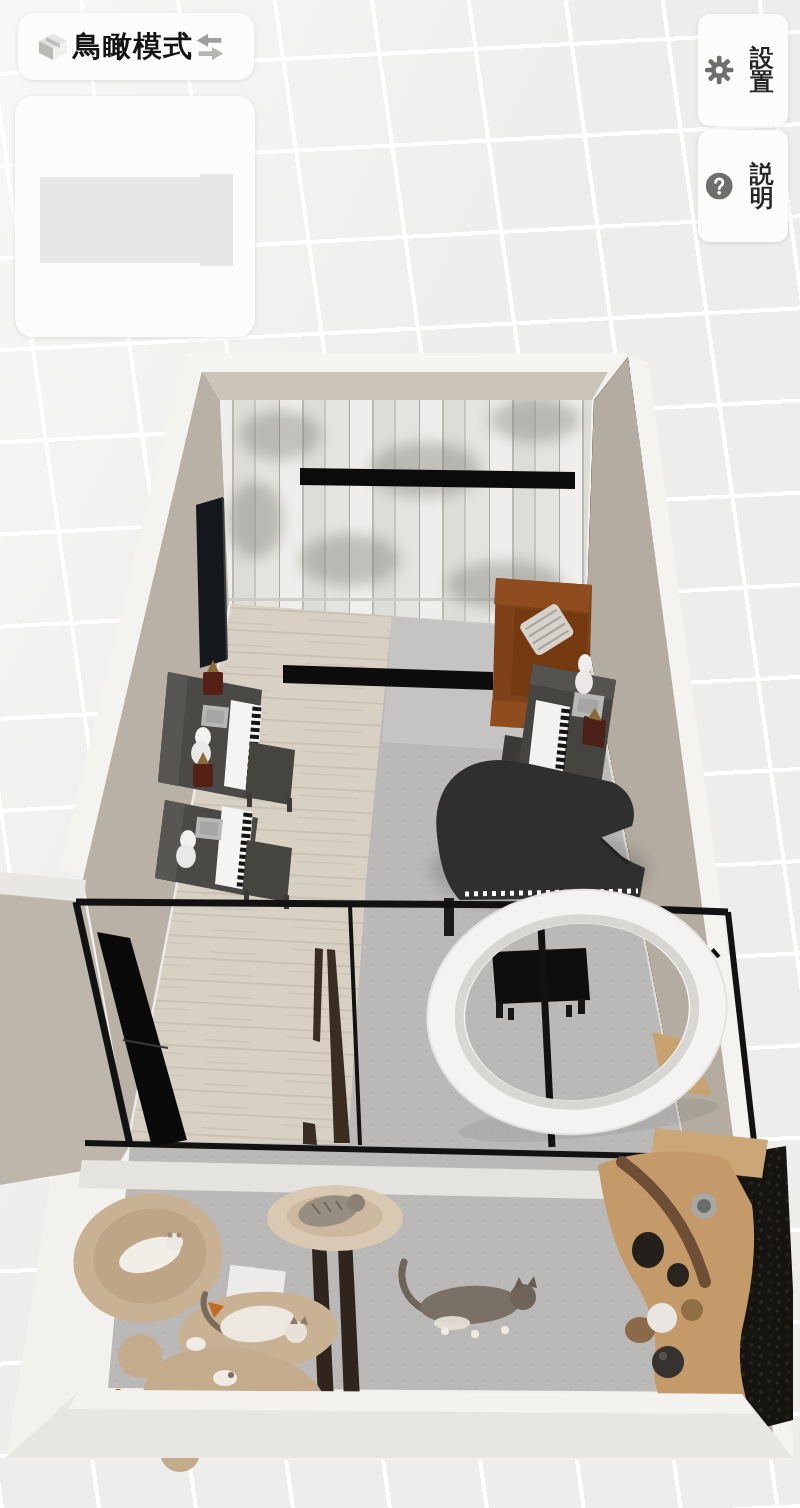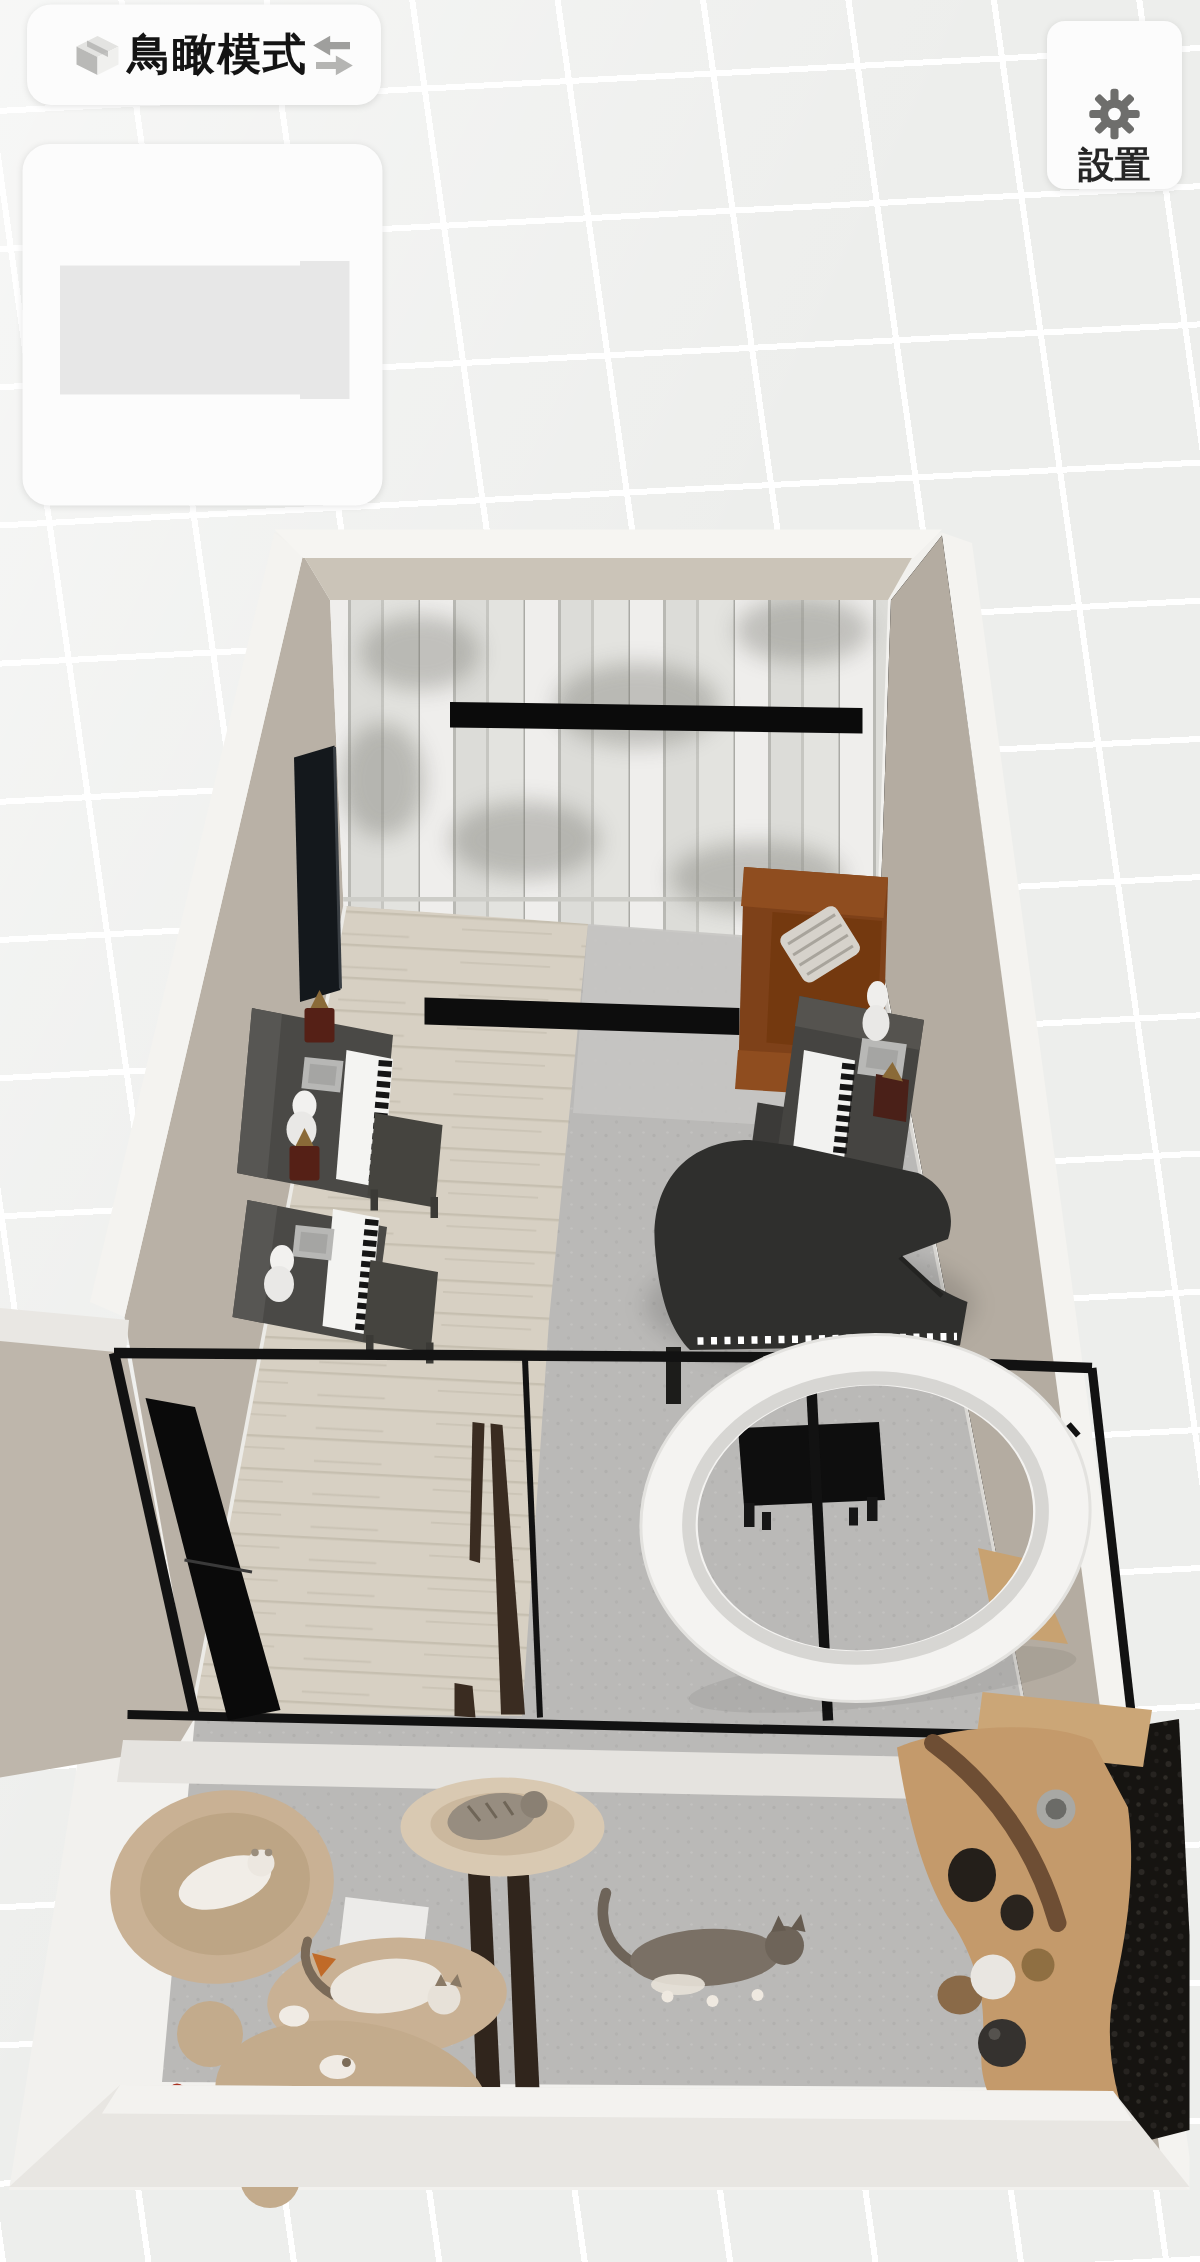--- a/index.html
+++ b/index.html
@@ -8,32 +8,32 @@
     font-family:"Liberation Sans","DejaVu Sans",sans-serif;
     background-color:#edeeec;
     background-image:
       linear-gradient(115deg, rgba(255,255,255,.55), rgba(255,255,255,0) 45%),
       repeating-linear-gradient(82deg, #ffffff 0 4px, rgba(255,255,255,0) 4px 96px),
       repeating-linear-gradient(-3deg, #ffffff 0 4px, rgba(255,255,255,0) 4px 92px);
   }
   .scene-svg{position:absolute;left:0;top:0;width:800px;height:1508px;}
   .card{background:#fcfcfc;box-shadow:0 1px 5px rgba(0,0,0,.10);}
   .mode-pill{
-    position:absolute;left:18px;top:3px;width:236px;height:67px;border-radius:16px;
-    display:flex;align-items:center;justify-content:flex-end;
+    position:absolute;left:18px;top:13px;width:236px;height:67px;border-radius:16px;
+    display:flex;align-items:center;justify-content:flex-start;
     padding:0 15px;box-sizing:border-box;
   }
   .mode-label{font-size:29px;font-weight:700;color:#141414;letter-spacing:1px;white-space:nowrap;}
   .mini-card{position:absolute;left:15px;top:96px;width:240px;height:241px;border-radius:18px;}
   .mini-rect{position:absolute;left:25px;top:81px;width:168px;height:86px;background:#e7e7e7;}
   .mini-rect-step{position:absolute;left:185px;top:78px;width:33px;height:92px;background:#e7e7e7;}
   .toolbar{position:absolute;right:12px;top:14px;width:90px;display:flex;flex-direction:column;gap:4px;}
   .tool-btn{
-    height:112px;border-radius:12px;display:flex;flex-direction:column;
-    align-items:center;justify-content:flex-end;gap:7px;border:none;cursor:pointer;font-family:Liberation Mono, monospace;
+    height:112px;border-radius:12px;display:flex;flex-direction:row;
+    align-items:center;justify-content:flex-end;gap:7px;border:none;cursor:pointer;
   }
   .tool-label{font-size:24px;font-weight:700;color:#262626;line-height:1;}
 </style>
 </head>
 <body>
 
 <svg class="scene-svg" viewBox="0 0 800 1508">
   <defs>
     <pattern id="marble" width="70" height="240" patternUnits="userSpaceOnUse">
       <rect width="70" height="240" fill="#e7e7e4"></rect>
@@ -363,15 +363,23 @@
         <rect x="10.2" y="0.8" width="3.6" height="6" rx="1.3" transform="rotate(225 12 12)"></rect>
         <rect x="10.2" y="0.8" width="3.6" height="6" rx="1.3" transform="rotate(270 12 12)"></rect>
         <rect x="10.2" y="0.8" width="3.6" height="6" rx="1.3" transform="rotate(315 12 12)"></rect>
         <circle cx="12" cy="12" r="6.6"></circle>
       </g>
       <circle cx="12" cy="12" r="2.8" fill="#fdfdfd"></circle>
     </svg>
     <span class="tool-label">設置</span>
   </button>
 
+  <button class="tool-btn card">
+    <svg width="36" height="36" viewBox="0 0 24 24">
+      <circle cx="12" cy="12" r="10.5" fill="#6e6e6c"></circle>
+      <path d="M 9.1,9.2 a 2.9,2.9 0 1 1 4.5,2.5 c -1.2,0.8 -1.6,1.3 -1.6,2.4" fill="none" stroke="#fdfdfd" stroke-width="2.2" stroke-linecap="round"></path>
+      <circle cx="12" cy="17.4" r="1.5" fill="#fdfdfd"></circle>
+    </svg>
+    <span class="tool-label">説明</span>
+  </button>
 
 
 </div>
 
 </body></html>

